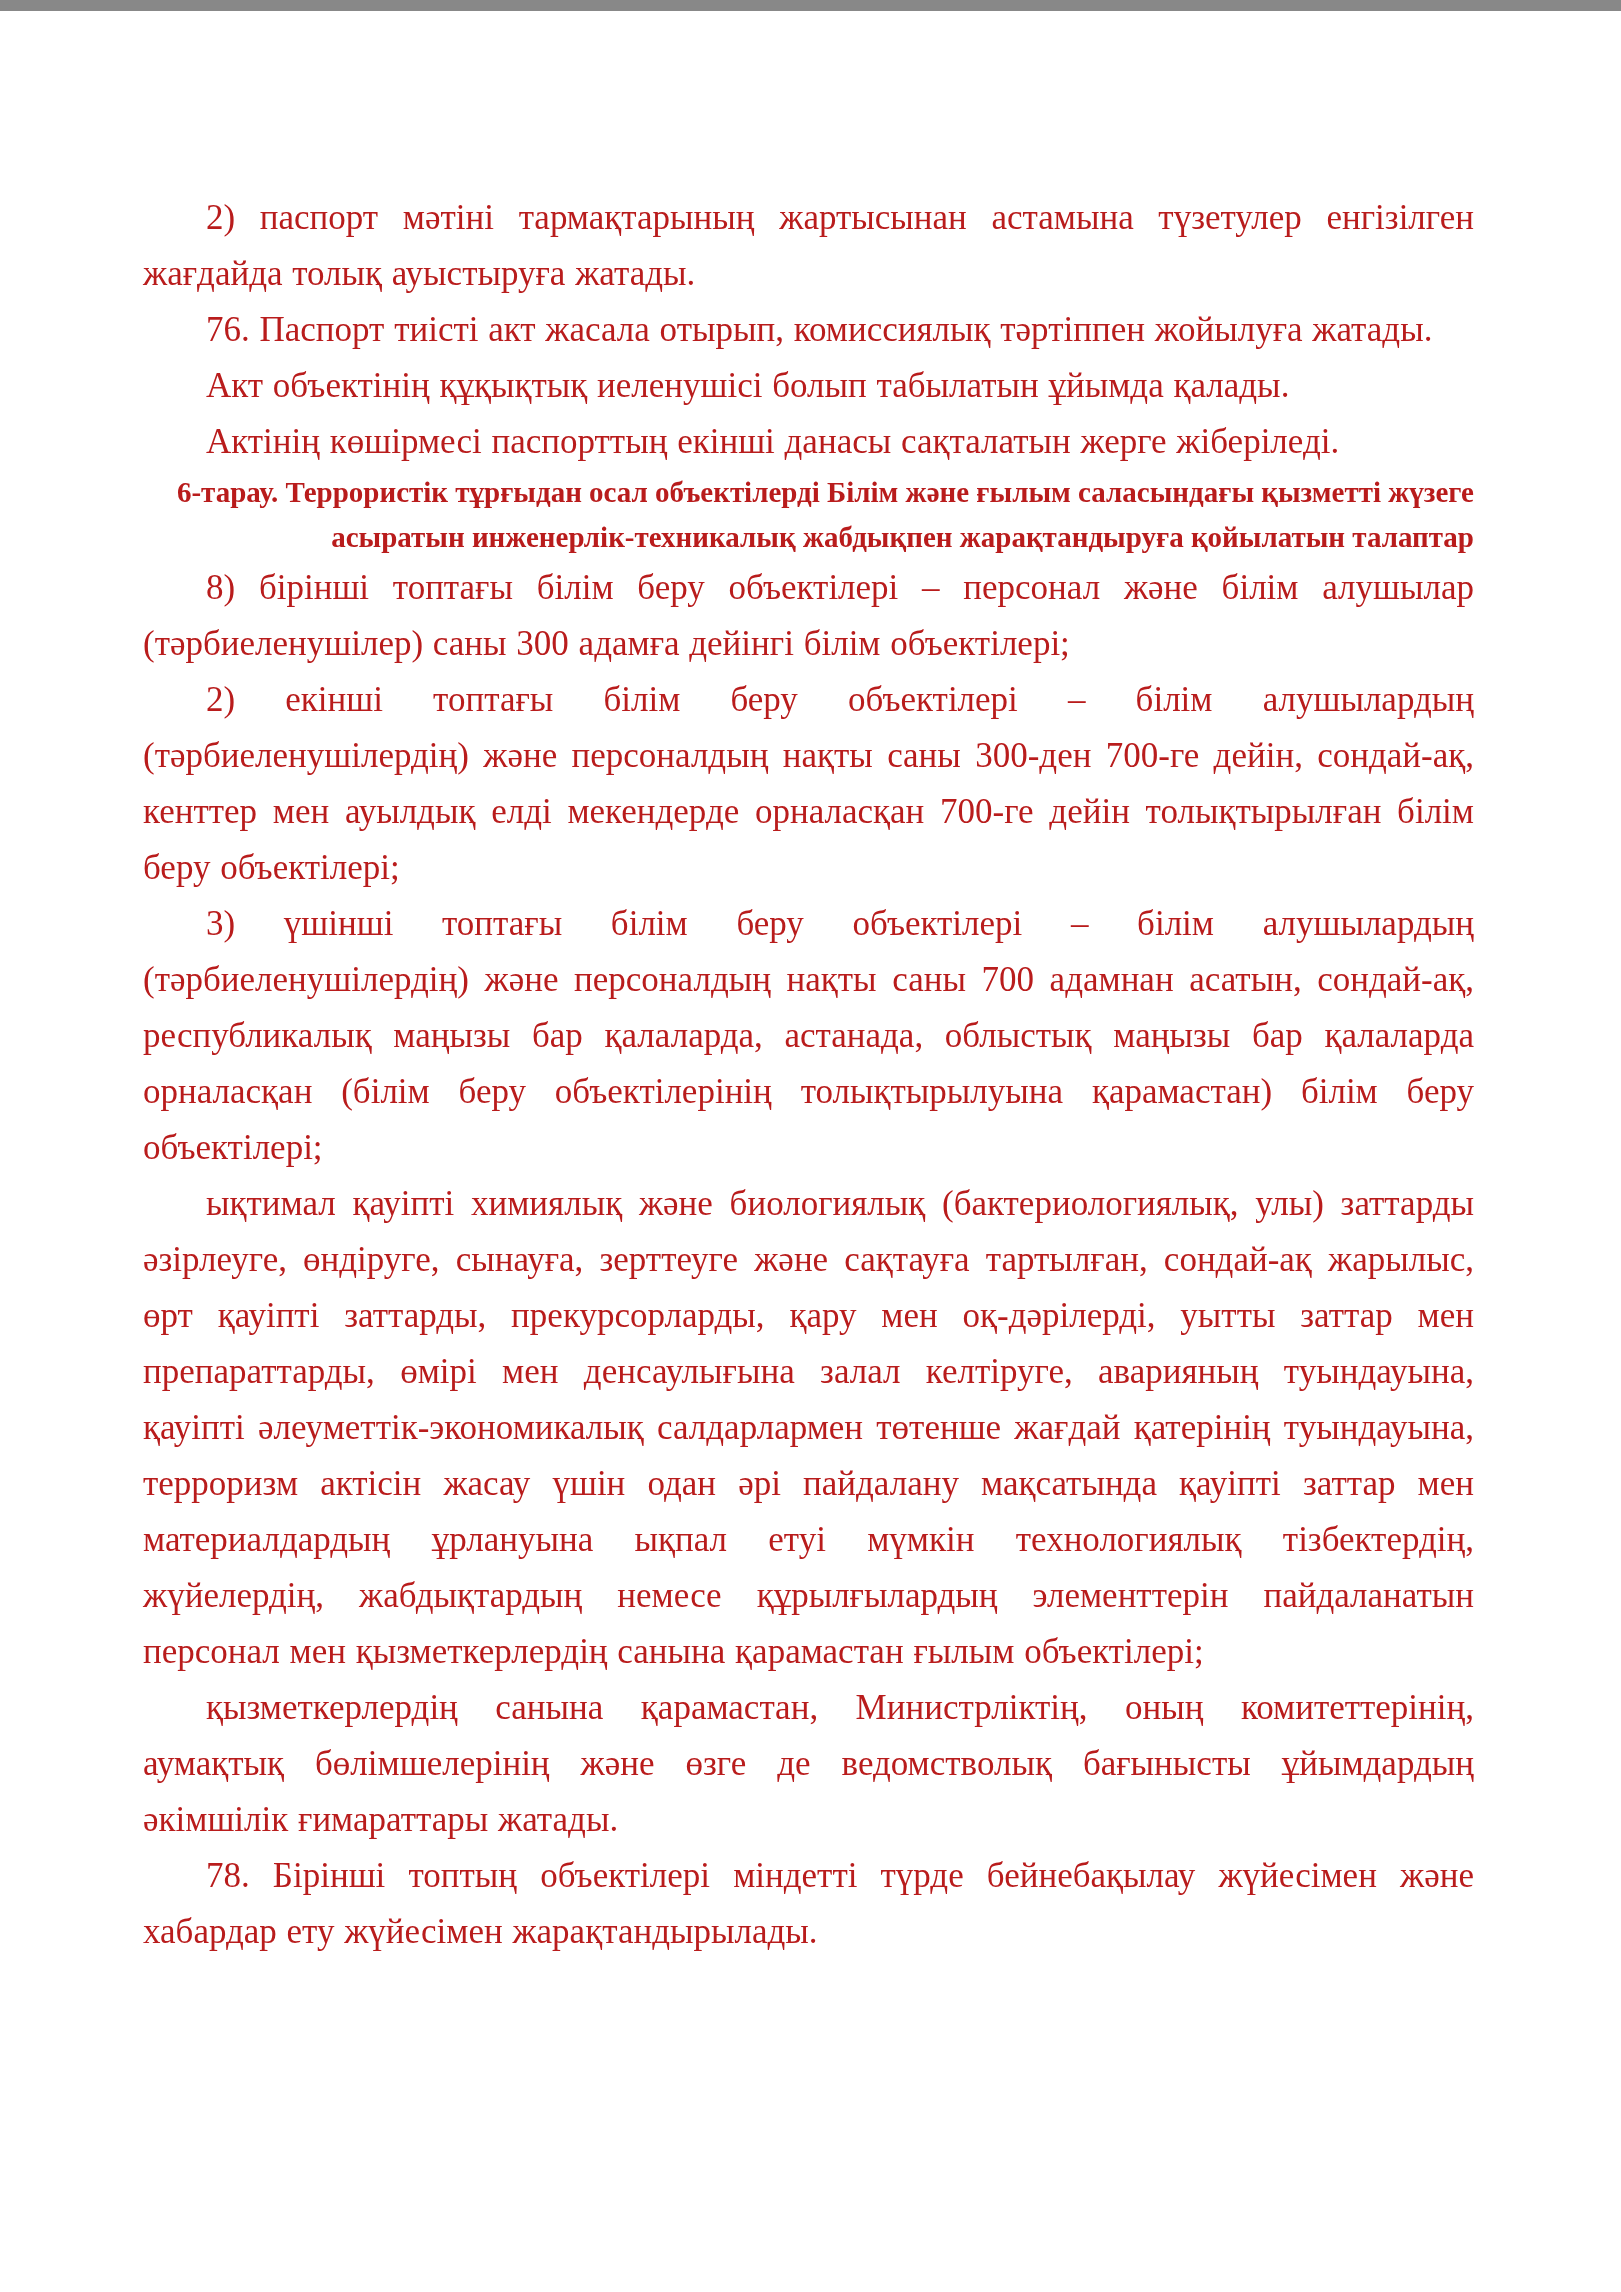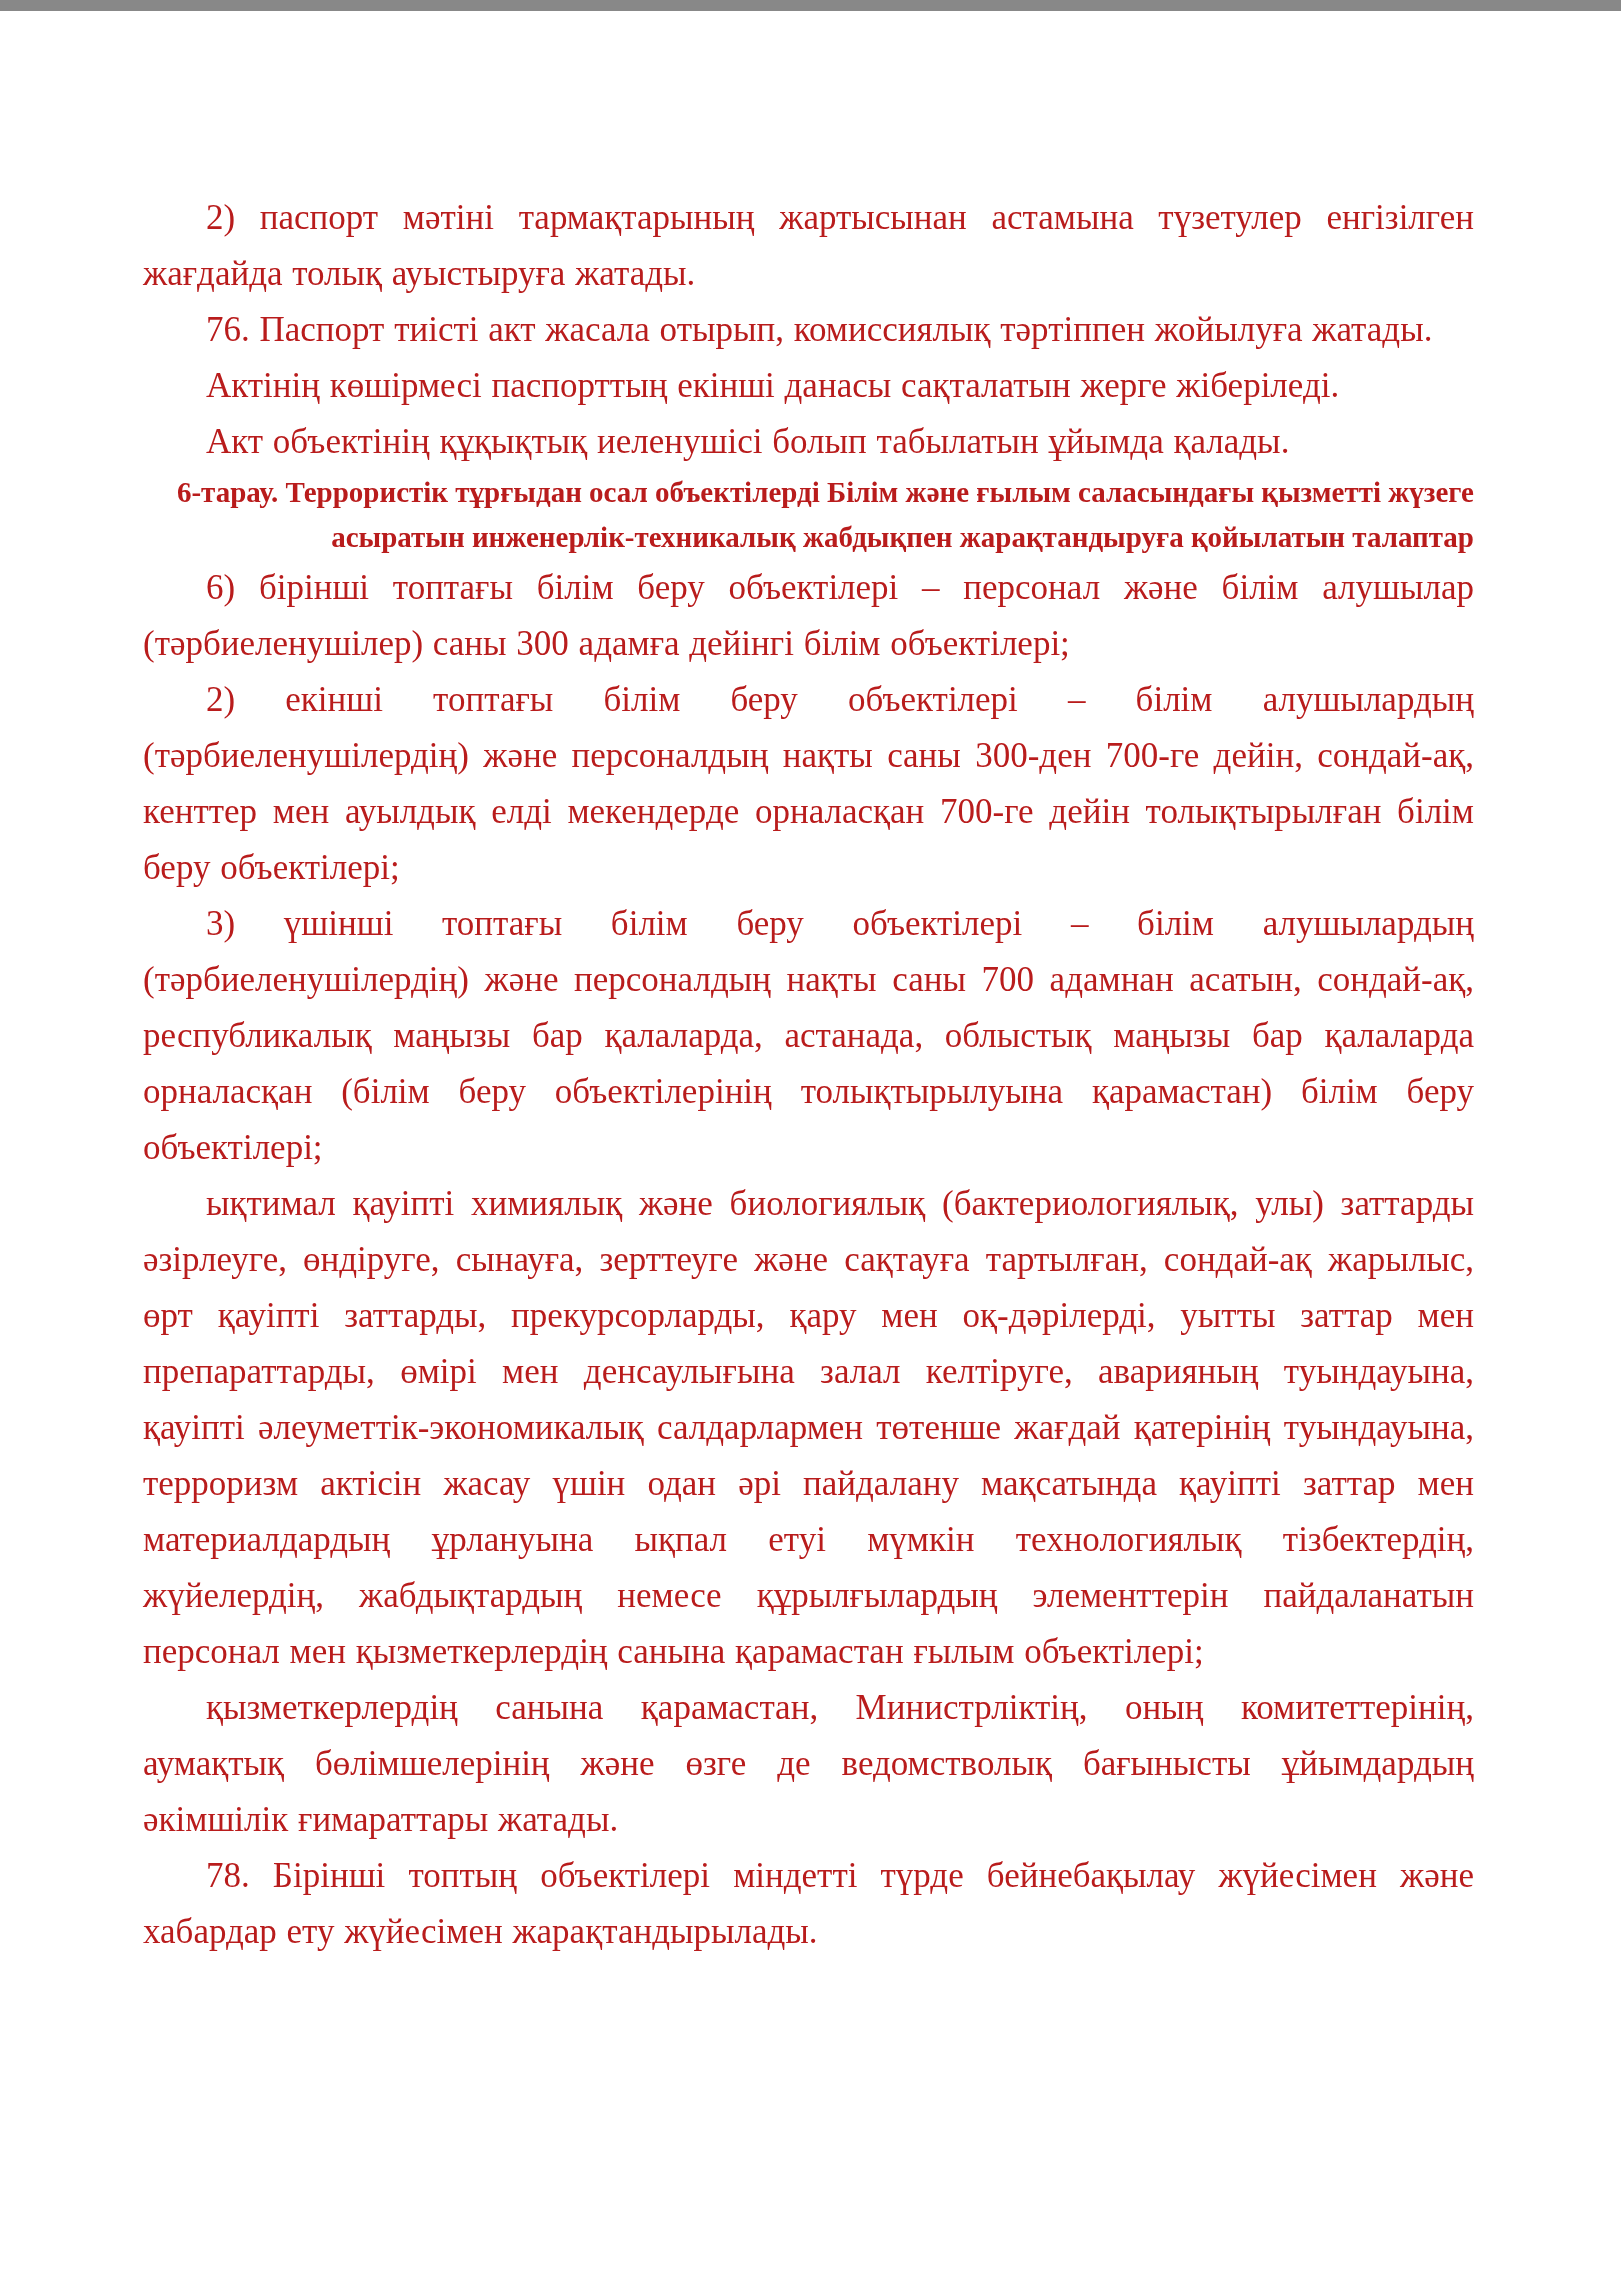--- a/index.html
+++ b/index.html
@@ -41,24 +41,24 @@
       text-indent: 0;
     }
   </style>
 </head>
 <body>
 
 <div class="page">
   <div class="content">
     <p class="body-para">2) паспорт мәтіні тармақтарының жартысынан астамына түзетулер енгізілген жағдайда толық ауыстыруға жатады.</p>
     <p class="body-para">76. Паспорт тиісті акт жасала отырып, комиссиялық тәртіппен жойылуға жатады.</p>
+    <p class="body-para">Акт объектінің құқықтық иеленушісі болып табылатын ұйымда қалады.</p>
     <p class="body-para">Актінің көшірмесі паспорттың екінші данасы сақталатын жерге жіберіледі.</p>
-    <p class="body-para">Акт объектінің құқықтық иеленушісі болып табылатын ұйымда қалады.</p>
     <p class="chapter-heading">6-тарау. Террористік тұрғыдан осал объектілерді Білім және ғылым саласындағы қызметті жүзеге асыратын инженерлік-техникалық жабдықпен жарақтандыруға қойылатын талаптар</p>
-    <p class="body-para">6) бірінші топтағы білім беру объектілері – персонал және білім алушылар (тәрбиеленушілер) саны 300 адамға дейінгі білім объектілері;</p>
+    <p class="body-para">8) бірінші топтағы білім беру объектілері – персонал және білім алушылар (тәрбиеленушілер) саны 300 адамға дейінгі білім объектілері;</p>
     <p class="body-para">2) екінші топтағы білім беру объектілері – білім алушылардың (тәрбиеленушілердің) және персоналдың нақты саны 300-ден 700-ге дейін, сондай-ақ, кенттер мен ауылдық елді мекендерде орналасқан 700-ге дейін толықтырылған білім беру объектілері;</p>
     <p class="body-para">3) үшінші топтағы білім беру объектілері – білім алушылардың (тәрбиеленушілердің) және персоналдың нақты саны 700 адамнан асатын, сондай-ақ, республикалық маңызы бар қалаларда, астанада, облыстық маңызы бар қалаларда орналасқан (білім беру объектілерінің толықтырылуына қарамастан) білім беру объектілері;</p>
     <p class="body-para">ықтимал қауіпті химиялық және биологиялық (бактериологиялық, улы) заттарды әзірлеуге, өндіруге, сынауға, зерттеуге және сақтауға тартылған, сондай-ақ жарылыс, өрт қауіпті заттарды, прекурсорларды, қару мен оқ-дәрілерді, уытты заттар мен препараттарды, өмірі мен денсаулығына залал келтіруге, аварияның туындауына, қауіпті әлеуметтік-экономикалық салдарлармен төтенше жағдай қатерінің туындауына, терроризм актісін жасау үшін одан әрі пайдалану мақсатында қауіпті заттар мен материалдардың ұрлануына ықпал етуі мүмкін технологиялық тізбектердің, жүйелердің, жабдықтардың немесе құрылғылардың элементтерін пайдаланатын персонал мен қызметкерлердің санына қарамастан ғылым объектілері;</p>
     <p class="body-para">қызметкерлердің санына қарамастан, Министрліктің, оның комитеттерінің, аумақтық бөлімшелерінің және өзге де ведомстволық бағынысты ұйымдардың әкімшілік ғимараттары жатады.</p>
     <p class="body-para">78. Бірінші топтың объектілері міндетті түрде бейнебақылау жүйесімен және хабардар ету жүйесімен жарақтандырылады.</p>
   </div>
 </div>
 
 
 </body></html>

